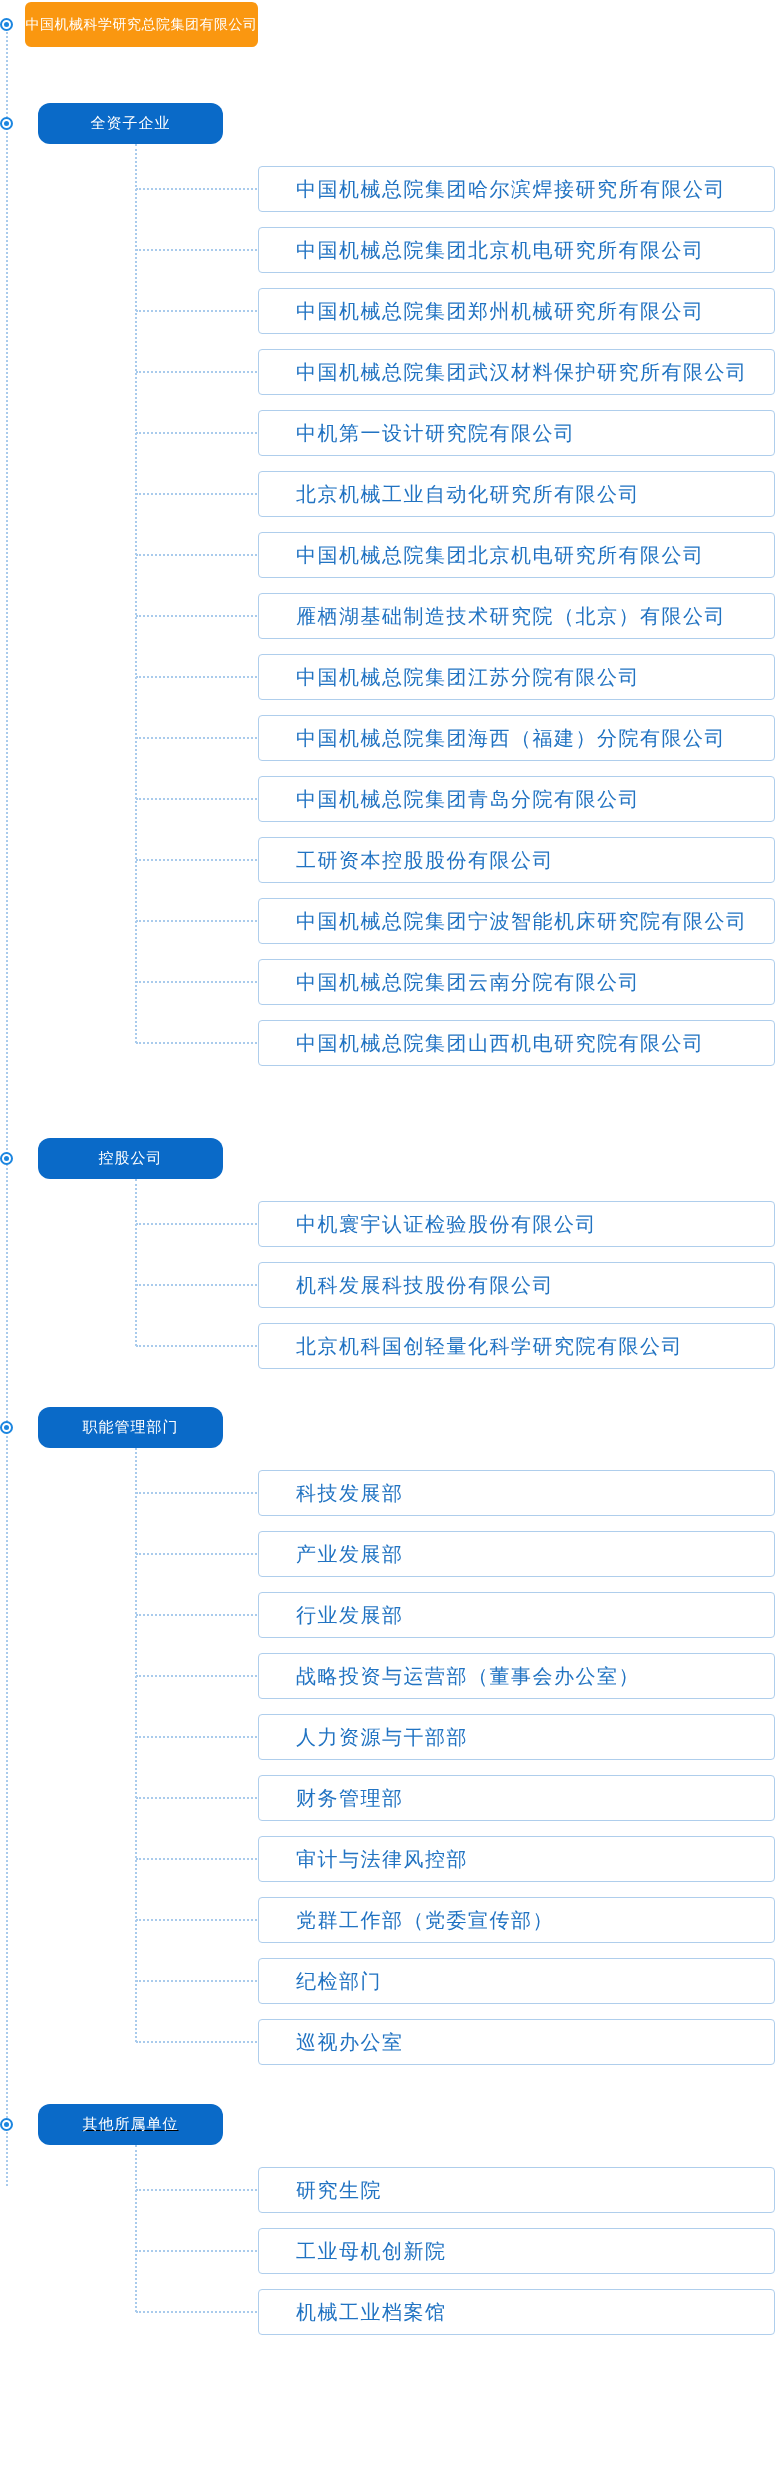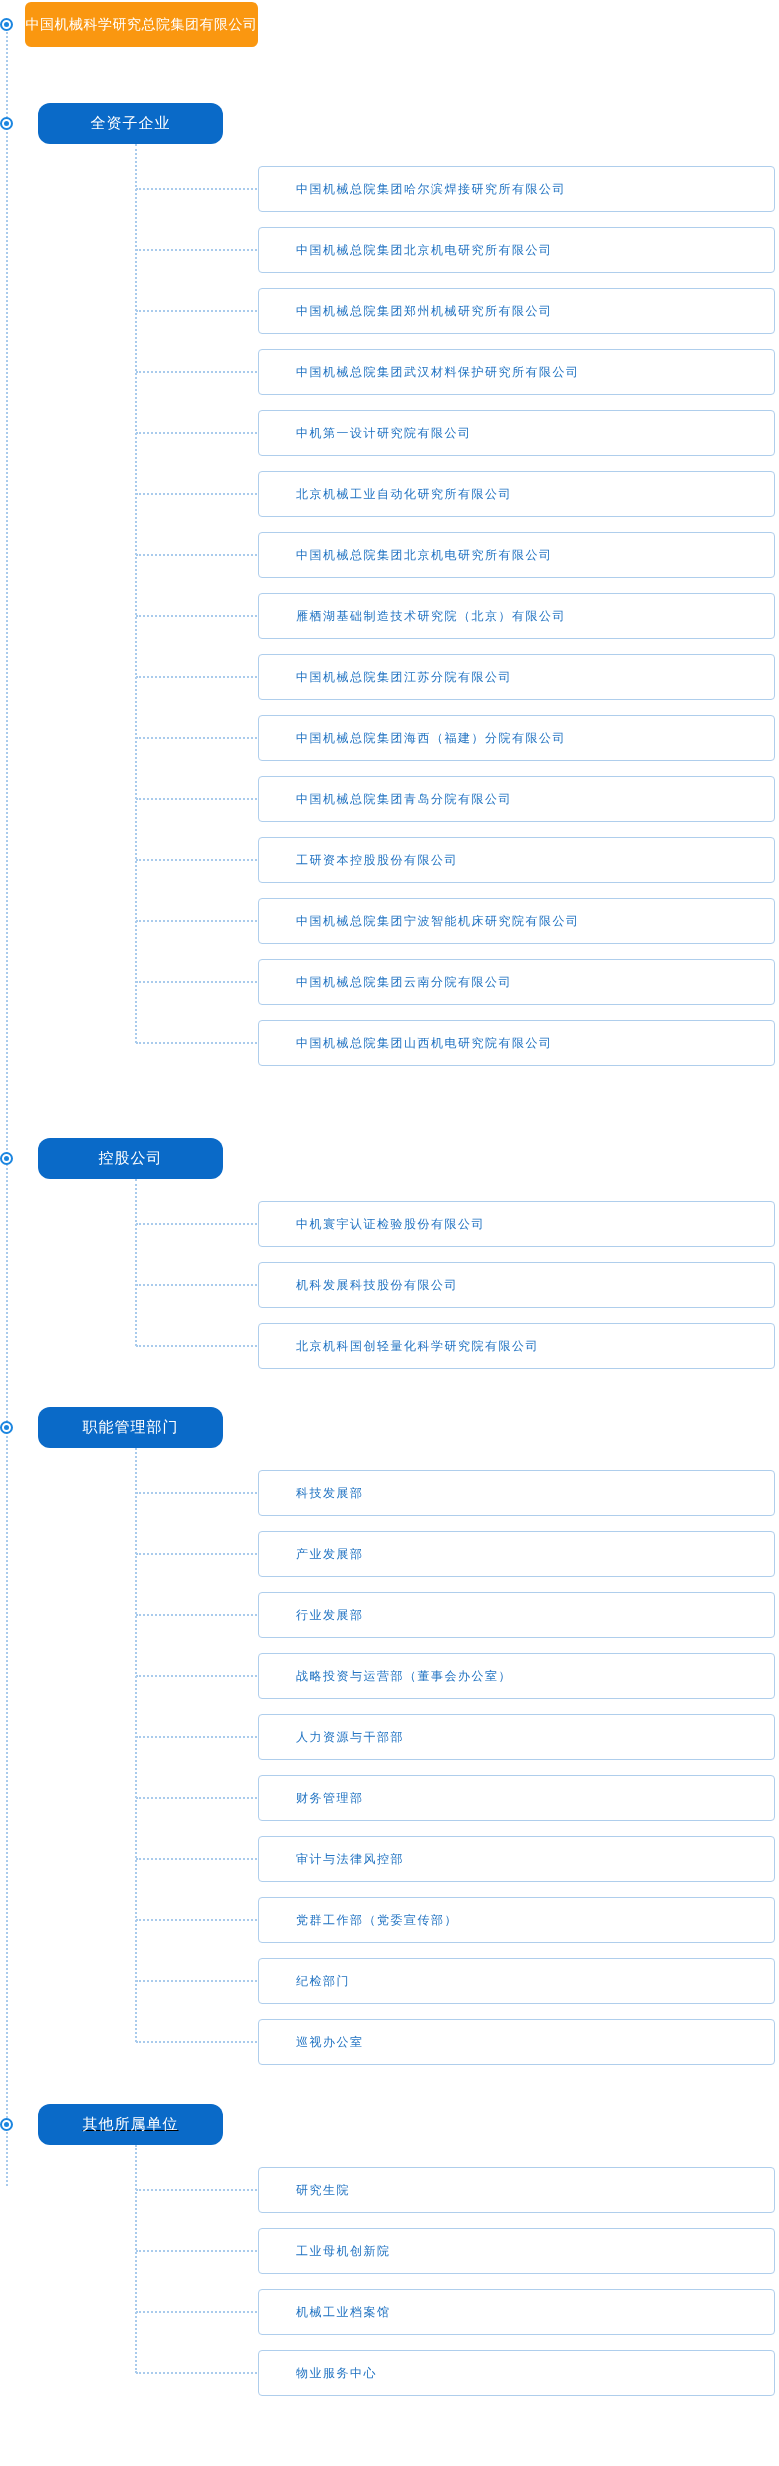--- a/index.html
+++ b/index.html
@@ -33,21 +33,21 @@
 
   .items { margin-left:258px; margin-top:22px; width:517px; position:relative;
            display:flex; flex-direction:column; gap:15px; }
   
   .items::before { content:""; position:absolute; left:-123.5px; top:-22px; bottom:23px;
                    width:0; border-left:2px dotted #a9cbec; }
 
   .item { box-sizing:border-box; height:46px; background:#fff;
           border:1px solid #afceec; border-radius:4px;
           display:flex; align-items:center; padding-left:37px;
-          color:#2173c2; font-size:12px; letter-spacing:1.5px;
+          color:#2173c2; font-size:20px; letter-spacing:1.5px;
           position:relative; cursor:pointer; }
   
   .item::before { content:""; position:absolute; left:-123px; top:50%; margin-top:-1px;
                   width:121px; height:0; border-top:2px dotted #a9cbec; }
 </style>
 </head>
 <body>
 
 <div class="canvas">
   <div class="rail"></div>
@@ -124,16 +124,15 @@
     <div class="cat-row">
       <span class="bullet">
           <span class="dot"></span>
         </span>
       <div class="cat-box">其他所属单位</div>
     </div>
     <div class="items">
       <div class="item">研究生院</div>
       <div class="item">工业母机创新院</div>
       <div class="item">机械工业档案馆</div>
-      <div class="item">物业服务中心</div>
     </div>
   </div>
 </div>
 
 </body></html>

